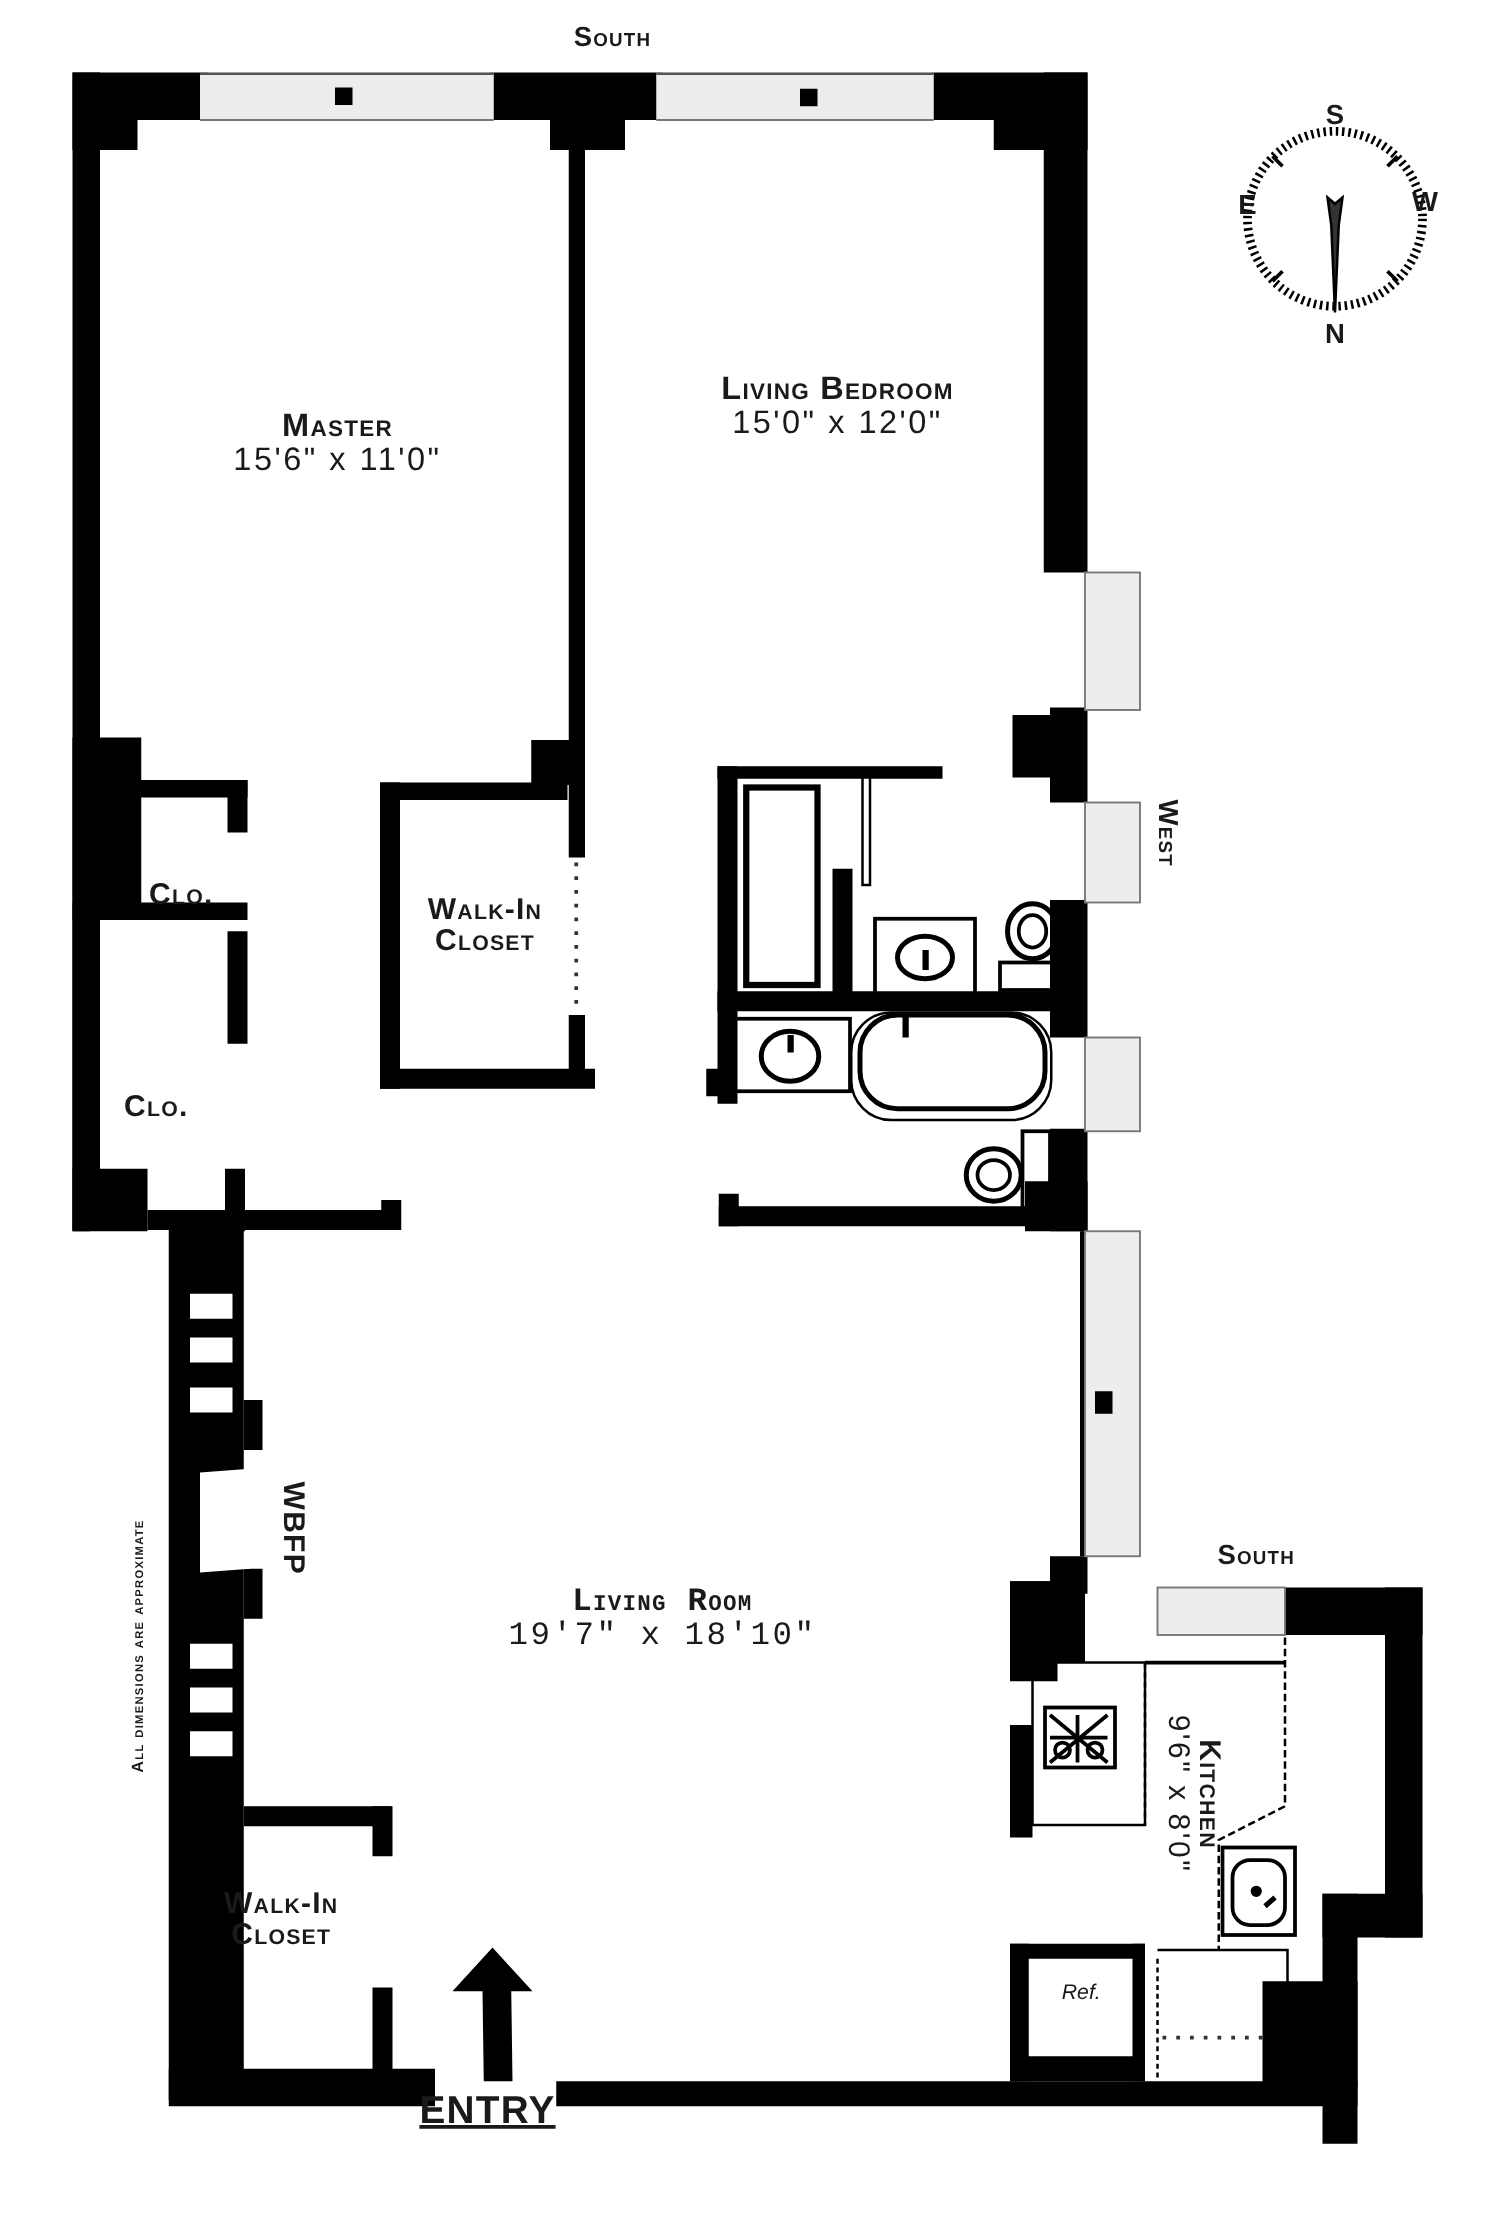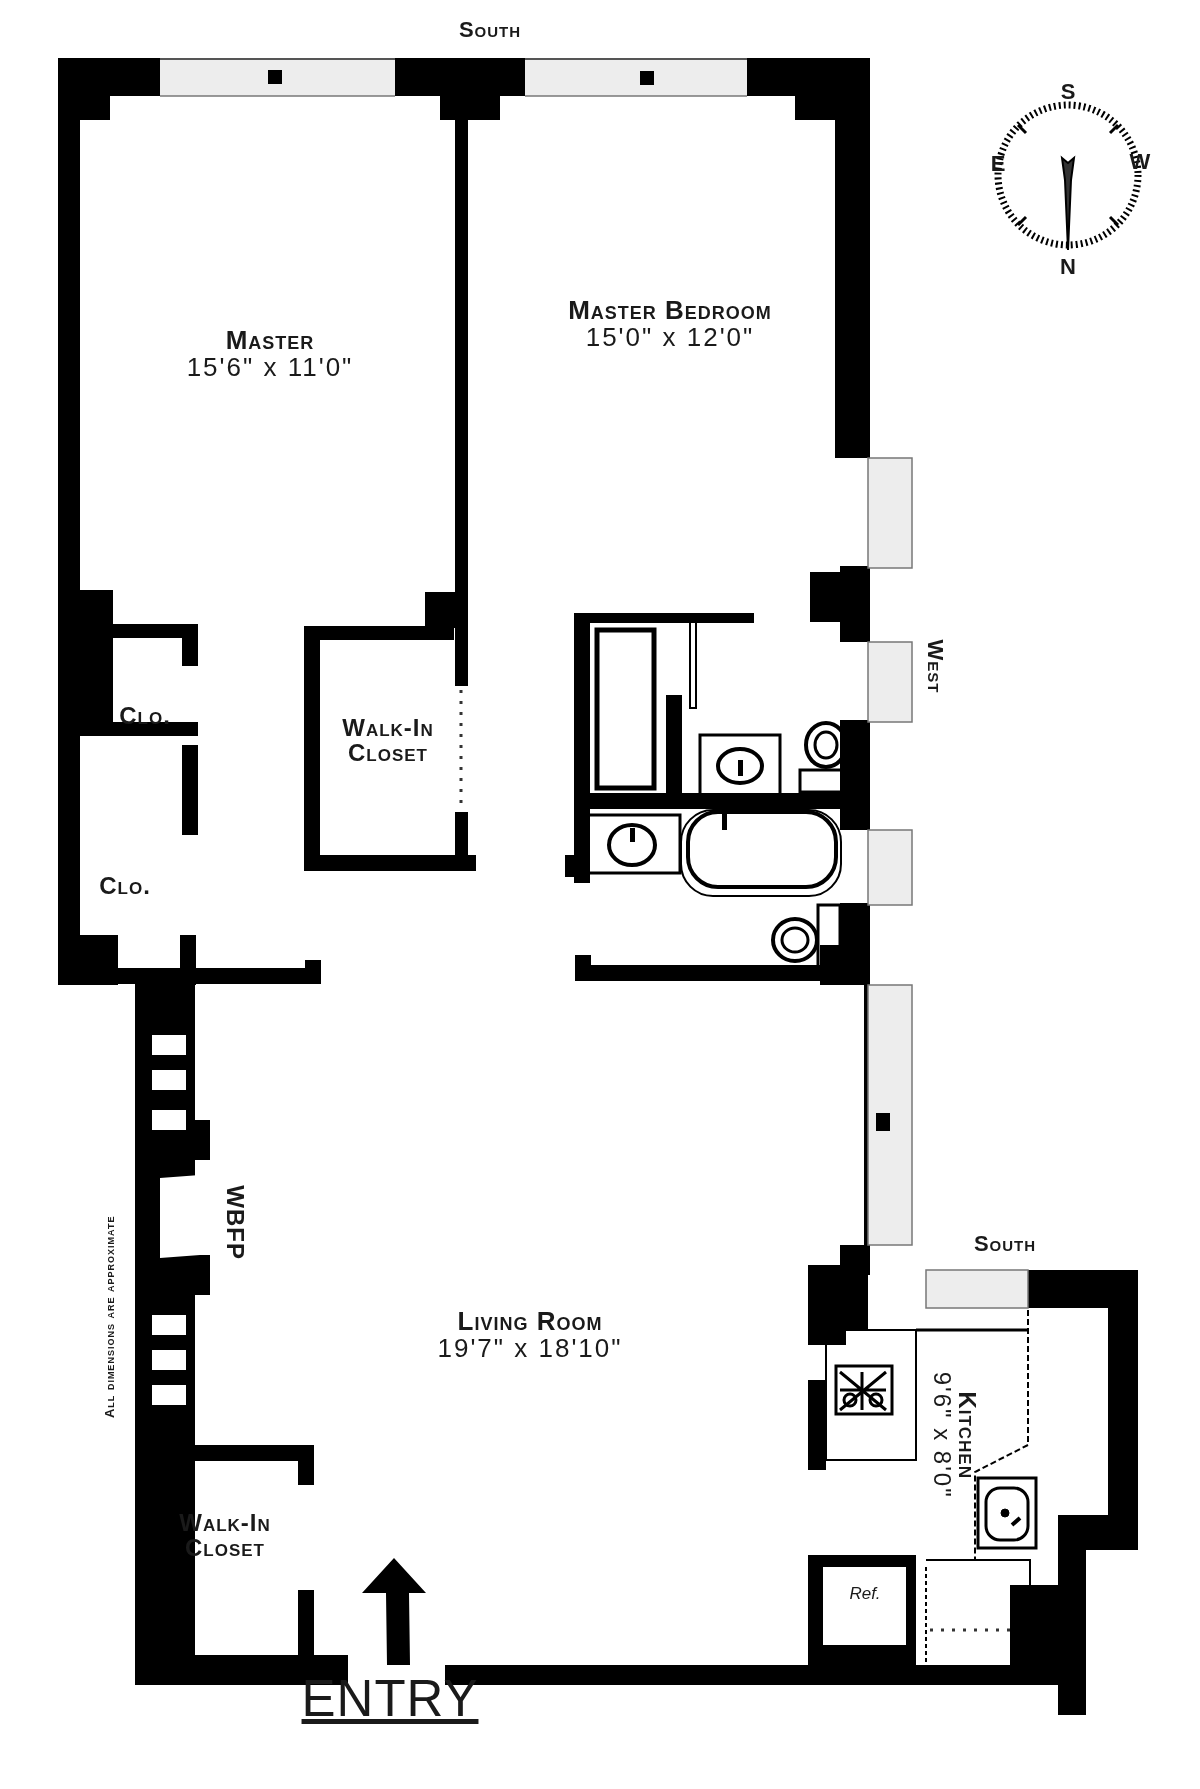--- a/index.html
+++ b/index.html
@@ -8,21 +8,21 @@
   svg.plan { position: absolute; left: 0; top: 0; }
   .lbl { position: absolute; font-family: "Liberation Sans", sans-serif; font-weight: bold;
          color: #1a1a1a; text-align: center; line-height: 1.05; white-space: nowrap;
          font-variant: small-caps; letter-spacing: 1px; }
   .lbl .dim { display: block; font-weight: normal; font-variant: normal; letter-spacing: 2px; }
   .room-md { font-size: 26px; }
   .room-sm { font-size: 24px; }
   .dir { font-size: 22px; font-weight: bold; font-variant: small-caps; }
   .rot90 { transform: rotate(90deg); transform-origin: center center; }
   .rotm90 { transform: rotate(-90deg); transform-origin: center center; }
-  .entry { font-size: 51px; font-weight: normal; text-decoration: underline; letter-spacing: 1px; font-variant: normal; }
+  .entry { font-size: 31px; font-weight: bold; text-decoration: underline; letter-spacing: 1px; font-variant: normal; }
   .note { font-size: 13px; font-weight: bold; letter-spacing: 1px; font-variant: small-caps; }
   .ref { font-size: 17px; font-weight: normal; font-variant: normal; letter-spacing: 0; }
   .compass-letter { font-size: 22px; font-weight: bold; font-variant: normal; letter-spacing: 0; }
 </style>
 </head>
 <body>
 
 <svg class="plan" width="1200" height="1789" viewBox="0 0 1200 1789" xmlns="http://www.w3.org/2000/svg">
 
   <g fill="#000">
@@ -211,35 +211,35 @@
 </svg>
 
 <div class="lbl dir" style="left:445px; top:18px; width:90px;">South</div>
 
 <div class="lbl room-md" style="left:130px; top:327px; width:280px;">
   <span>Master</span>
   <span class="dim">15'6" x 11'0"</span>
 </div>
 
 <div class="lbl room-md" style="left:505px; top:297px; width:330px;">
-  <span>Master Bedroom</span>
+  <span>Living Bedroom</span>
   <span class="dim">15'0" x 12'0"</span>
 </div>
 
 <div class="lbl room-sm" style="left:105px; top:703px; width:80px;">Clo.</div>
 <div class="lbl room-sm" style="left:85px; top:873px; width:80px;">Clo.</div>
 
 <div class="lbl room-sm" style="left:318px; top:715px; width:140px;">
   <span>Walk-In</span><br>
   <span>Closet</span>
 </div>
 
 <div class="lbl dir rot90" style="left:895px; top:655px; width:80px;">West</div>
 
-<div class="lbl room-md" style="left:380px; top:1308px; width:300px;">
+<div class="lbl room-md" style="left:380px; top:1268px; width:300px;font-family:Liberation Mono, monospace;">
   <span>Living Room</span>
   <span class="dim">19'7" x 18'10"</span>
 </div>
 
 <div class="lbl room-sm rot90" style="left:195px; top:1210px; width:80px;">WBFP</div>
 
 <div class="lbl note rotm90" style="left:-120px; top:1310px; width:460px;">All dimensions are approximate</div>
 
 <div class="lbl room-sm" style="left:150px; top:1510px; width:150px;">
   <span>Walk-In</span><br>

